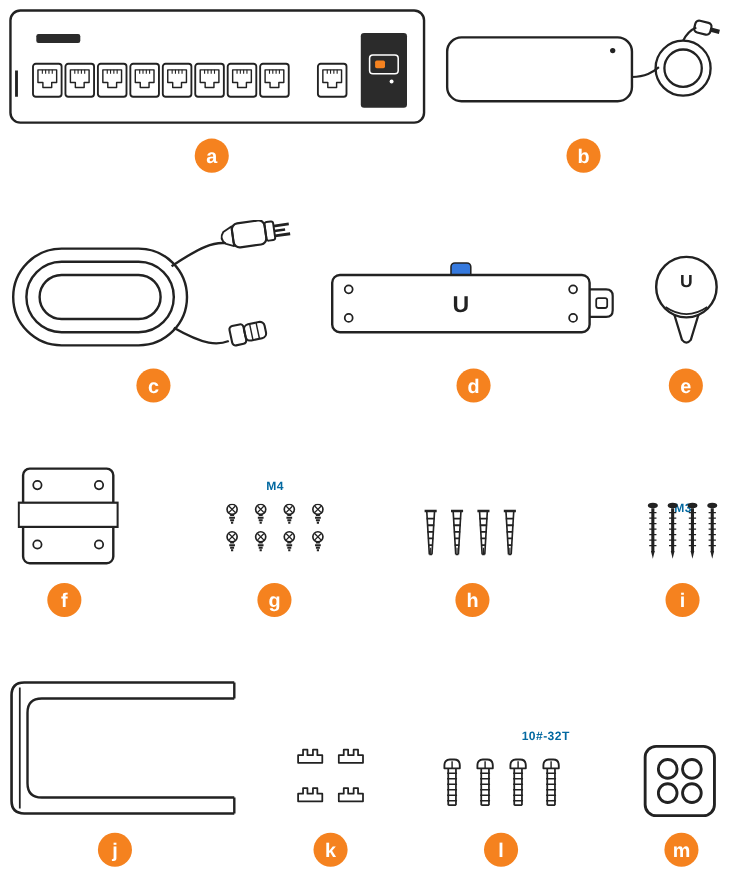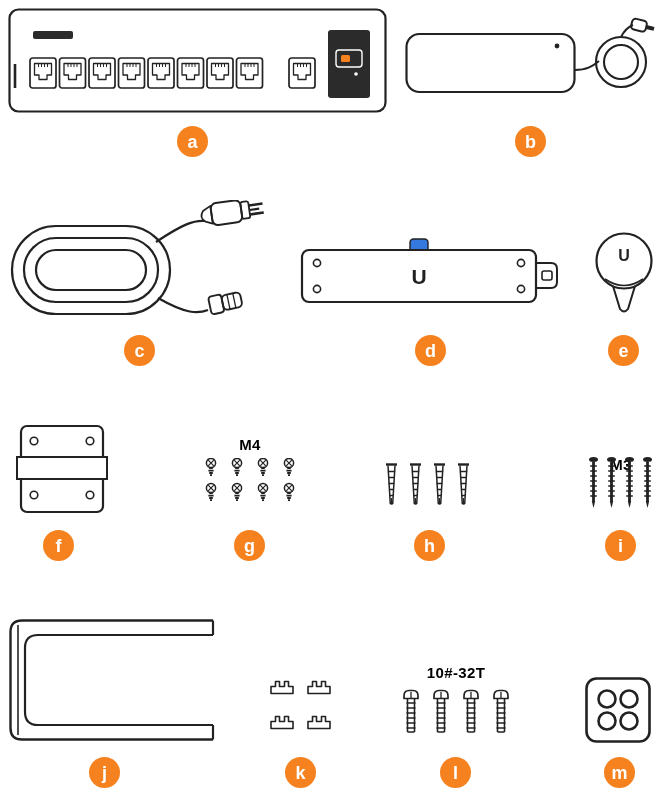--- a/index.html
+++ b/index.html
@@ -11,21 +11,21 @@
   .fig { position:absolute; }
   .fig svg { display:block; }
   .badge {
     position:absolute; width:31px; height:31px; border-radius:50%;
     background: var(--accent, #F5821F); color:#ffffff;
     display:flex; align-items:center; justify-content:center;
     font-size:18px; font-weight:bold; line-height:1;
   }
   .caption {
     position:absolute; text-align:center;
-    font-size:15px; font-weight:600; color:#000000; letter-spacing:0.4px;
+    font-size:11px; font-weight:600; color:#0369a1; letter-spacing:0.4px;
   }
 </style>
 </head>
 <body>
 
 <div class="canvas">
 
   <svg width="0" height="0" style="position:absolute" aria-hidden="true">
     <defs>
       <g id="rj45">
@@ -234,21 +234,21 @@
       <use href="#clip" x="1" y="2"></use>
       <use href="#clip" x="38" y="2"></use>
       <use href="#clip" x="1" y="37"></use>
       <use href="#clip" x="38" y="37"></use>
     </svg>
   </div>
   <div class="badge" style="left:285px; top:757px;">
     <span>k</span>
   </div>
 
-  <div class="caption" style="left:394px; top:664px; width:124px;">10#-32T</div>
+  <div class="caption" style="left:394px; top:664px; width:124px;text-align:right;">10#-32T</div>
   <div class="fig" style="left:400px; top:688px;">
     <svg width="114" height="50" viewBox="0 0 114 50">
       <use href="#bolt" x="2" y="1"></use>
       <use href="#bolt" x="32" y="1"></use>
       <use href="#bolt" x="62" y="1"></use>
       <use href="#bolt" x="92" y="1"></use>
     </svg>
   </div>
   <div class="badge" style="left:440px; top:757px;">
     <span>l</span>

